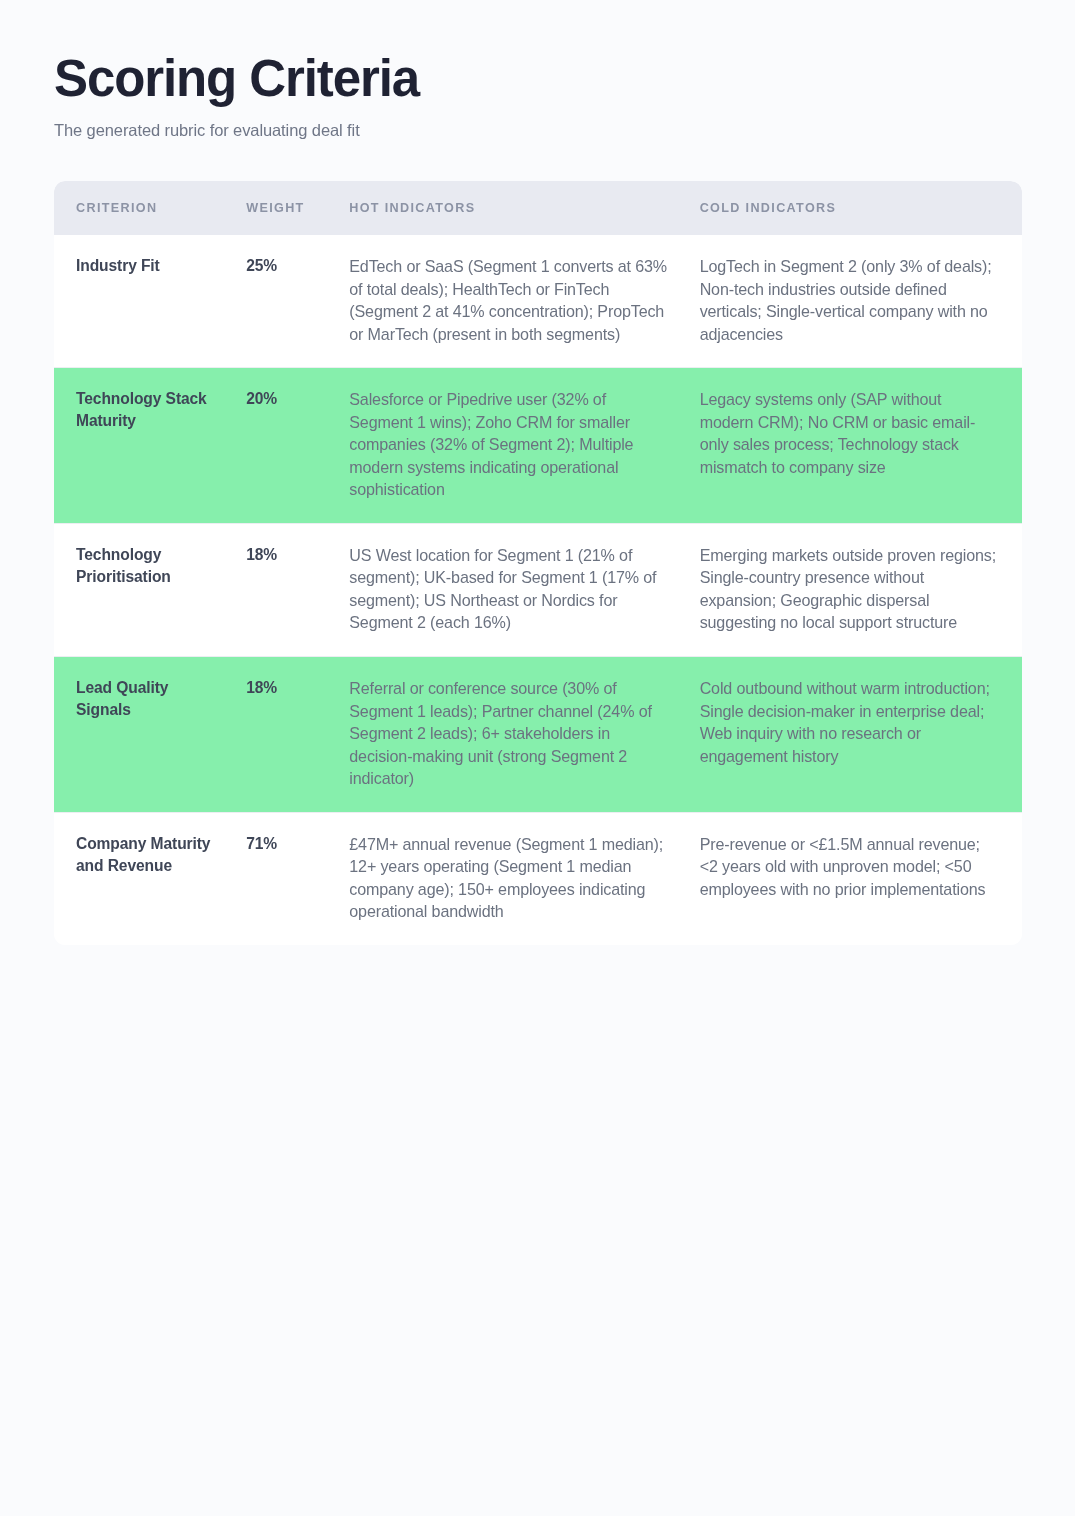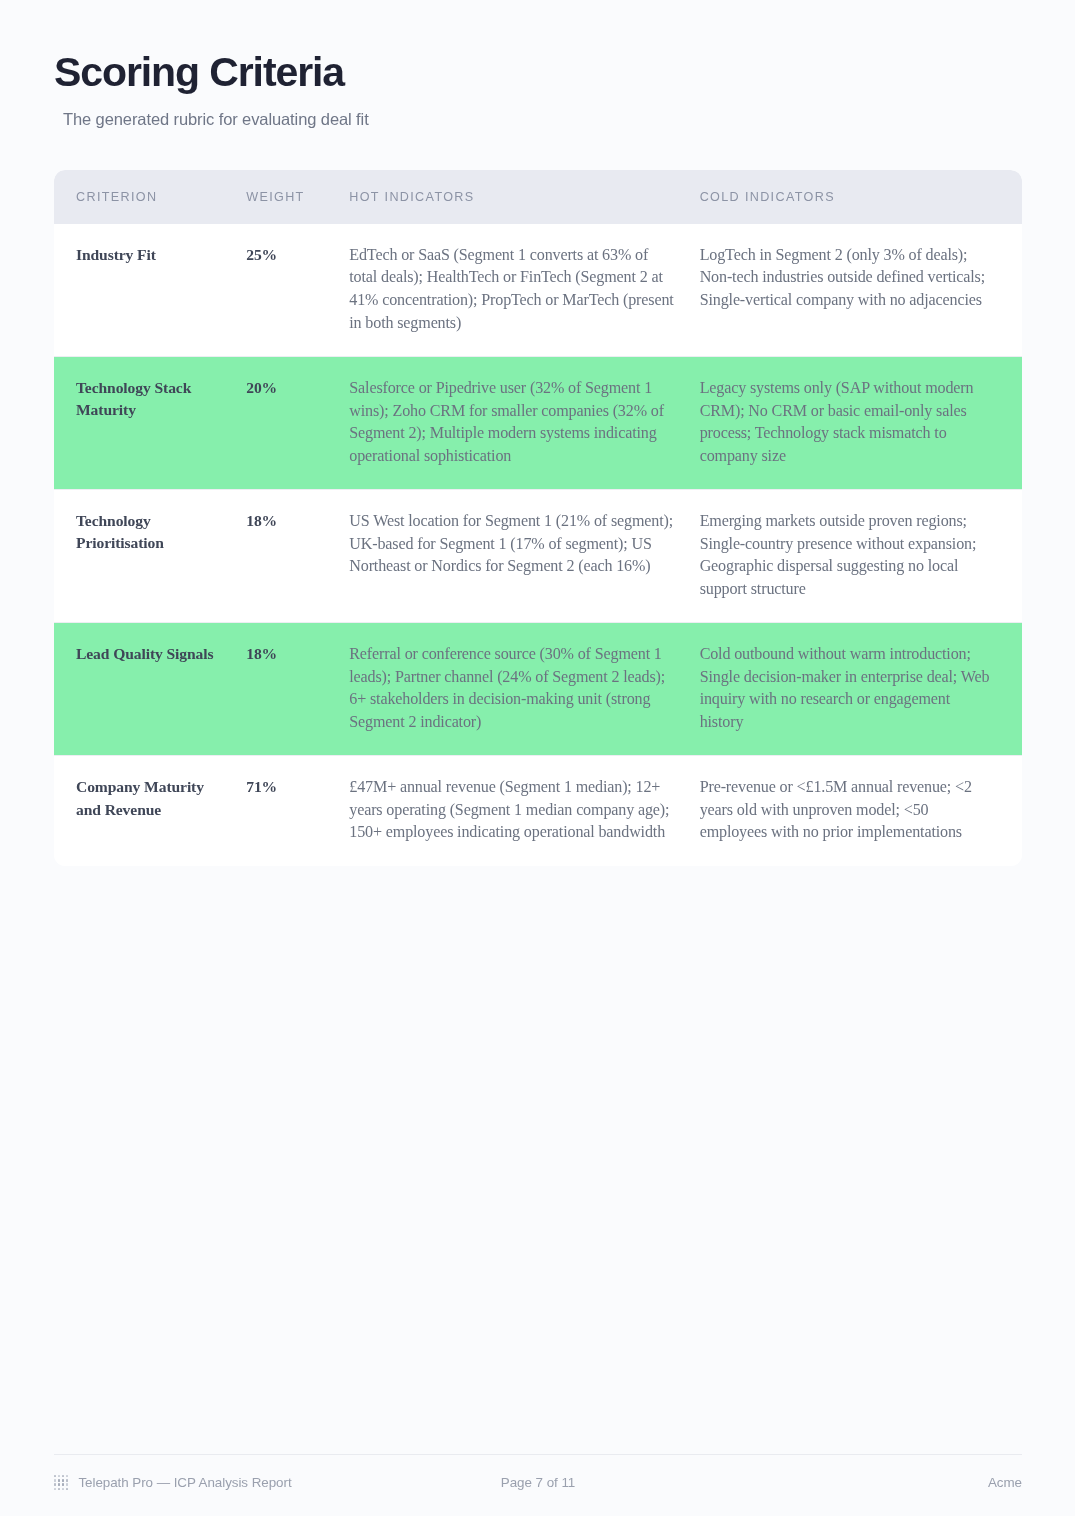--- a/index.html
+++ b/index.html
@@ -20,52 +20,52 @@
     position: absolute;
     inset: 0;
     padding: 0;
   }
 
   
   .doc-header {
     padding: 50px 52px 0 54px;
   }
   .doc-title {
-    font-size: 41px;
+    font-size: 51px;
     font-weight: bold;
     letter-spacing: -1.1px;
     color: #1f2233;
     line-height: 1.12;
     margin: 0 0 14px 0;
   }
   .doc-subtitle {
     font-size: 16.5px;
     color: #6f7687;
     font-weight: 400;
     letter-spacing: -0.1px;
-    margin: 9px;
+    margin: 0;
   }
 
   
   .table-wrap {
     margin: 41px 53px 0 54px;
     border-radius: 11px;
     overflow: hidden;
     background: #ffffff;
   }
   table.rubric {
     width: 100%;
     border-collapse: collapse;
     table-layout: fixed;
   }
   table.rubric thead th {
     background: #e8eaf1;
     color: #8c93a5;
     font-size: 12.6px;
-    font-weight: normal;
+    font-weight: bold;
     letter-spacing: 1.35px;
     text-align: left;
     padding: 20px 10px 20px 0;
     vertical-align: middle;
   }
   table.rubric thead th:first-child { padding-left: 22px; border-top-left-radius: 11px; }
   table.rubric thead th:last-child  { border-top-right-radius: 11px; }
 
   .col-criterion { width: 192px; }
   .col-weight    { width: 103px; }
@@ -73,21 +73,20 @@
   .col-cold      { width: 322px; }
 
   table.rubric tbody td {
     padding: 20px 26px 22px 0;
     vertical-align: top;
     font-size: 16.1px;
     line-height: 1.40;
     color: #6b7280;
     letter-spacing: -0.15px;
     border-top: 1px solid #eceef2;
-    font-family: Liberation Serif, serif;
   }
   table.rubric tbody tr:first-child td { border-top: none; }
   table.rubric tbody td.c-criterion {
     padding-left: 22px;
     color: #3f4657;
     font-weight: bold;
     font-size: 15.6px;
     line-height: 1.42;
     letter-spacing: -0.1px;
   }
@@ -201,39 +200,14 @@
         <tr>
           <td class="c-criterion">Company Maturity and Revenue</td>
           <td class="c-weight">71%</td>
           <td class="c-hot">£47M+ annual revenue (Segment 1 median); 12+ years operating (Segment 1 median company age); 150+ employees indicating operational bandwidth</td>
           <td class="c-cold">Pre-revenue or &lt;£1.5M annual revenue; &lt;2 years old with unproven model; &lt;50 employees with no prior implementations</td>
         </tr>
       </tbody>
     </table>
   </div>
 
-  <div class="doc-footer">
-    <div class="footer-left">
-      <span class="logo-mark">
-        <i></i>
-          <i class="d2"></i>
-          <i></i>
-          <i class="d2"></i>
-        <i class="d2"></i>
-          <i class="d3"></i>
-          <i class="d3"></i>
-          <i></i>
-        <i></i>
-          <i class="d3"></i>
-          <i class="d3"></i>
-          <i class="d2"></i>
-        <i class="d2"></i>
-          <i></i>
-          <i class="d2"></i>
-          <i></i>
-      </span>
-      <span>Telepath Pro — ICP Analysis Report</span>
-    </div>
-    <div class="footer-center">Page 7 of 11</div>
-    <div class="footer-right">Acme</div>
-  </div>
 
 </div>
 
 </body></html>

